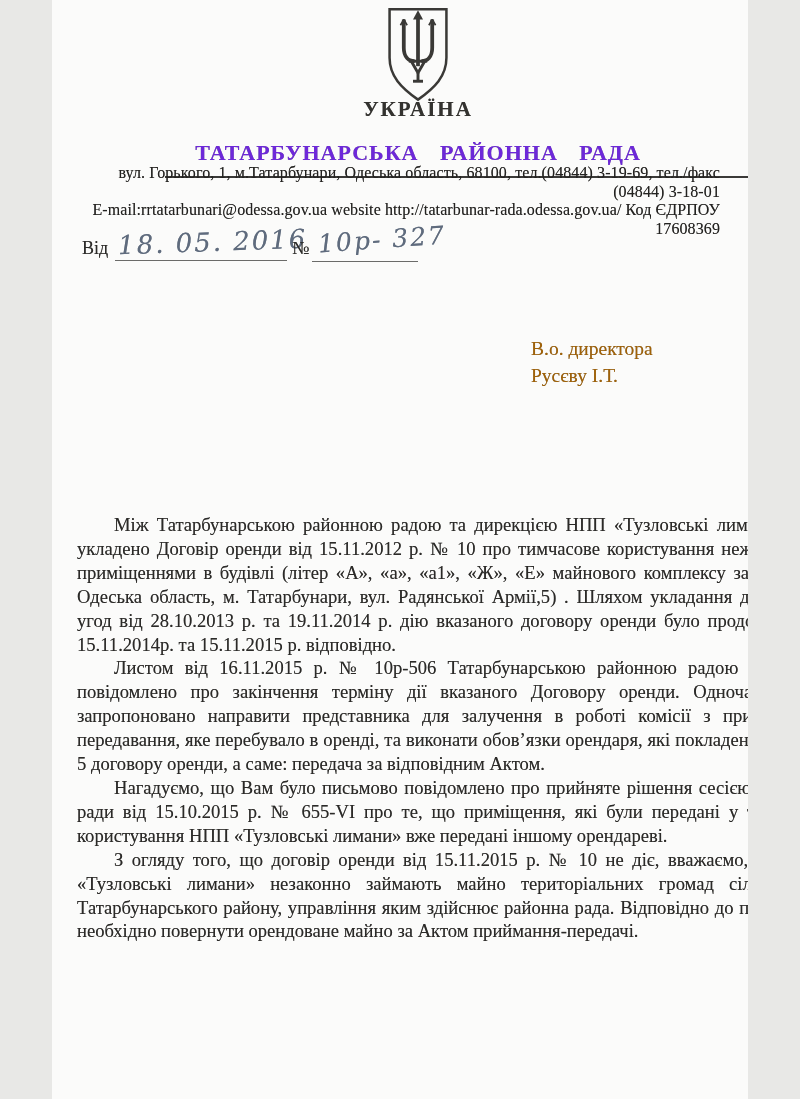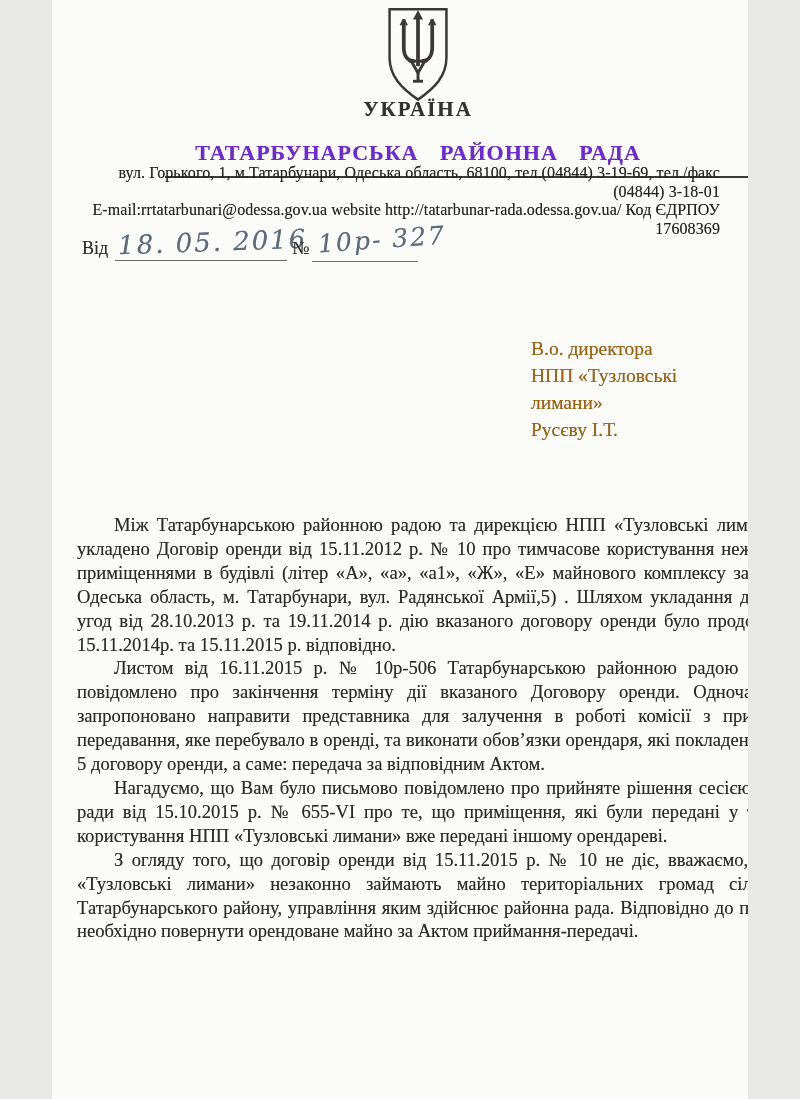--- a/index.html
+++ b/index.html
@@ -87,21 +87,20 @@
     <span class="ref-date-label">Від</span>
     <span class="ref-date-value hand">18. 05. 2016</span>
     <span class="ref-underline-1"></span>
     <span class="ref-num-label">№</span>
     <span class="ref-num-value hand">10р- 327</span>
     <span class="ref-underline-2"></span>
   </div>
 
   <div class="addressee">
     <div>В.о. директора</div>
-    <div>НПП «Тузловські лимани»</div>
     <div>Русєву І.Т.</div>
   </div>
 
 
   <div class="body-text">
     <p>Між Татарбунарською районною радою та дирекцією НПП «Тузловські лимани» було укладено Договір оренди від 15.11.2012 р. № 10 про тимчасове користування нежитловими приміщеннями в будівлі (літер «А», «а», «а1», «Ж», «Е» майнового комплексу за адресою: Одеська область, м. Татарбунари, вул. Радянської Армії,5) . Шляхом укладання додаткових угод від 28.10.2013 р. та 19.11.2014 р. дію вказаного договору оренди було продовжено до 15.11.2014р. та 15.11.2015 р. відповідно.</p>
     <p>Листом від 16.11.2015 р. № 10р-506 Татарбунарською районною радою Вам було повідомлено про закінчення терміну дії вказаного Договору оренди. Одночасно було запропоновано направити представника для залучення в роботі комісії з приймання - передавання, яке перебувало в оренді, та виконати обов’язки орендаря, які покладені розділом 5 договору оренди, а саме: передача за відповідним Актом.</p>
     <p>Нагадуємо, що Вам було письмово повідомлено про прийняте  рішення сесією районної ради від 15.10.2015 р. № 655-VI про те, що приміщення, які були передані у тимчасове користування НПП «Тузловські лимани» вже передані іншому орендареві.</p>
     <p>З огляду того, що договір оренди від 15.11.2015 р. № 10 не діє, вважаємо, що НПП «Тузловські лимани» незаконно займають майно територіальних громад сіл і міста Татарбунарського району, управління яким здійснює районна рада. Відповідно до п.2.3.6 Вам необхідно повернути орендоване майно за Актом приймання-передачі.</p>
   </div>

